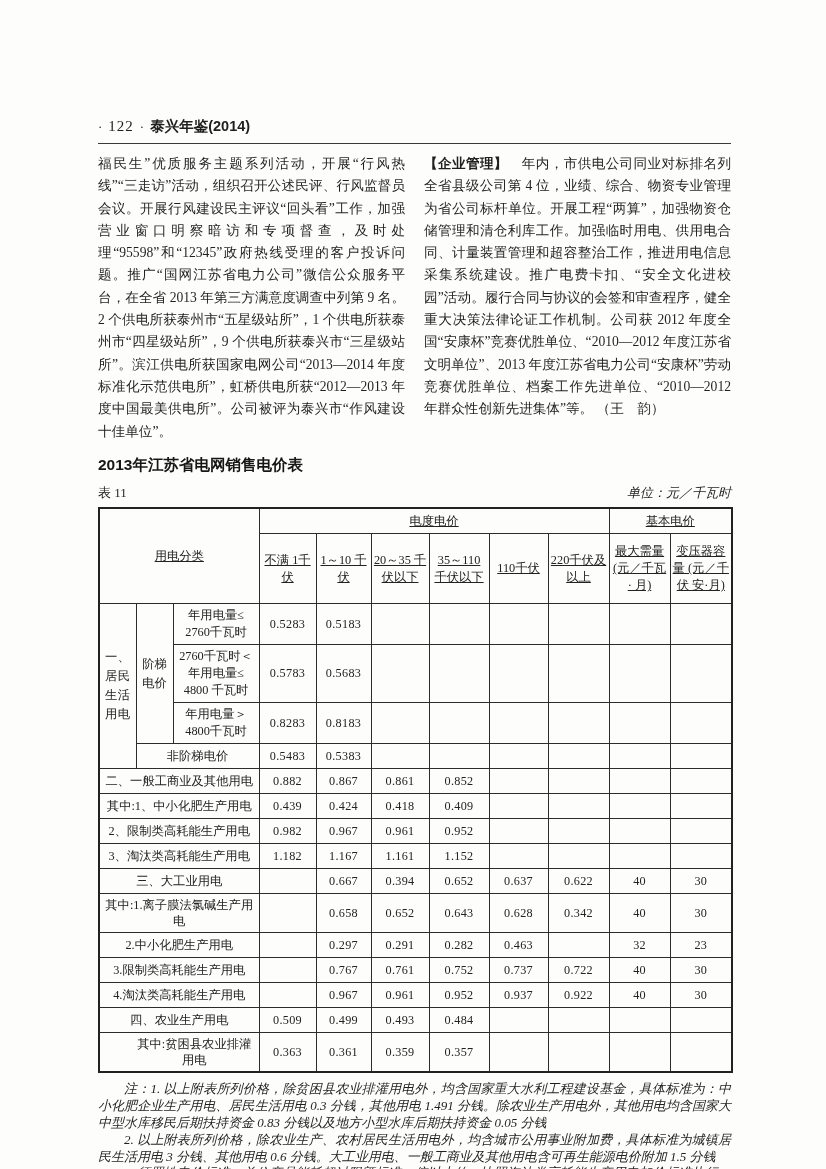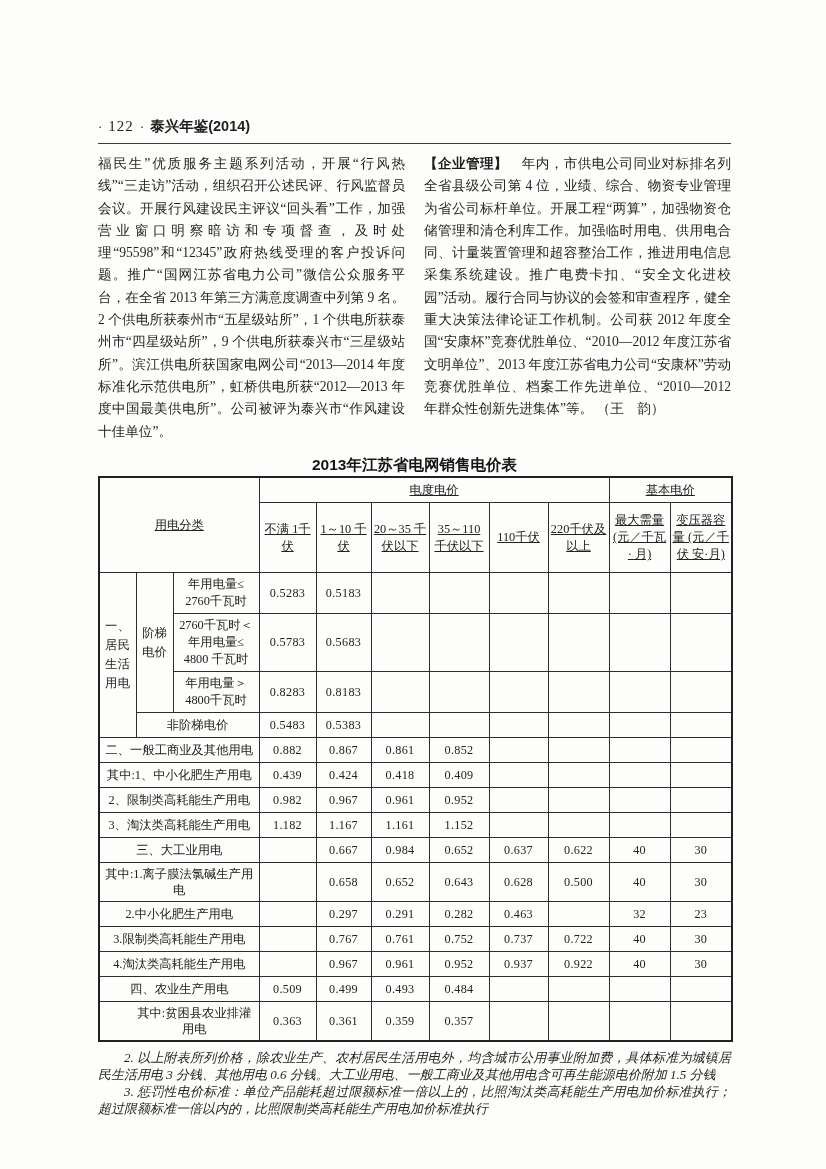--- a/index.html
+++ b/index.html
@@ -24,21 +24,21 @@
   .running-head .dot{font-size:13px;}
 
   
   .cols{display:flex;gap:19px;margin-top:9px;}
   .col{width:308px;font-size:13.6px;line-height:22.3px;text-align:justify;text-justify:inter-ideograph;}
   .lead-bold{font-family:Liberation Sans, sans-serif;font-weight:bold;}
   .byline{white-space:pre;}
 
   
   .tbl-title{
-    text-align:center;margin-top:12px;
+    text-align:left;margin-top:12px;
     font-family:"Liberation Sans","DejaVu Sans",sans-serif;
     font-weight:bold;font-size:15.5px;color:#161616;
   }
   .tbl-meta{display:flex;justify-content:space-between;align-items:baseline;margin-top:8px;margin-bottom:5px;font-size:13px;}
   .tbl-meta .unit{font-style:italic;}
 
   
   table.price{
     border-collapse:collapse;width:633px;table-layout:fixed;
     font-size:12.3px;color:#222;
@@ -78,20 +78,24 @@
     <div class="col">
       <span>福民生”优质服务主题系列活动，开展“行风热线”“三走访”活动，组织召开公述民评、行风监督员会议。开展行风建设民主评议“回头看”工作，加强营业窗口明察暗访和专项督查，及时处理“95598”和“12345”政府热线受理的客户投诉问题。推广“国网江苏省电力公司”微信公众服务平台，在全省 2013 年第三方满意度调查中列第 9 名。2 个供电所获泰州市“五星级站所”，1 个供电所获泰州市“四星级站所”，9 个供电所获泰兴市“三星级站所”。滨江供电所获国家电网公司“2013—2014 年度标准化示范供电所”，虹桥供电所获“2012—2013 年度中国最美供电所”。公司被评为泰兴市“作风建设十佳单位”。</span>
     </div>
     <div class="col">
       <span class="lead-bold">【企业管理】</span><span>　年内，市供电公司同业对标排名列全省县级公司第 4 位，业绩、综合、物资专业管理为省公司标杆单位。开展工程“两算”，加强物资仓储管理和清仓利库工作。加强临时用电、供用电合同、计量装置管理和超容整治工作，推进用电信息采集系统建设。推广电费卡扣、“安全文化进校园”活动。履行合同与协议的会签和审查程序，健全重大决策法律论证工作机制。公司获 2012 年度全国“安康杯”竞赛优胜单位、“2010—2012 年度江苏省文明单位”、2013 年度江苏省电力公司“安康杯”劳动竞赛优胜单位、档案工作先进单位、“2010—2012 年群众性创新先进集体”等。</span>
       <span class="byline">（王　韵）</span>
     </div>
   </div>
 
   <div class="tbl-title">2013年江苏省电网销售电价表</div>
+  <div class="tbl-meta">
+    <span>表 11</span>
+    <span class="unit">单位：元／千瓦时</span>
+  </div>
 
   <table class="price">
     <colgroup>
       <col style="width:37px">
         <col style="width:37px">
         <col style="width:86px">
       <col style="width:57px">
         <col style="width:55px">
         <col style="width:58px">
       <col style="width:60px">
@@ -205,35 +209,35 @@
           <td class="num">1.152</td>
           <td class="num"></td>
           <td class="num"></td>
           <td class="num"></td>
           <td class="num"></td>
         </tr>
         <tr class="body-row">
           <td class="row-label" colspan="3">三、大工业用电</td>
           <td class="num"></td>
           <td class="num">0.667</td>
-          <td class="num">0.984</td>
+          <td class="num">0.394</td>
           <td class="num">0.652</td>
           <td class="num">0.637</td>
           <td class="num">0.622</td>
           <td class="num">40</td>
           <td class="num">30</td>
         </tr>
         <tr class="body-row">
           <td class="row-label" colspan="3">其中:1.离子膜法氯碱生产用电</td>
           <td class="num"></td>
           <td class="num">0.658</td>
           <td class="num">0.652</td>
           <td class="num">0.643</td>
           <td class="num">0.628</td>
-          <td class="num">0.500</td>
+          <td class="num">0.342</td>
           <td class="num">40</td>
           <td class="num">30</td>
         </tr>
         <tr class="body-row">
           <td class="row-label" colspan="3">2.中小化肥生产用电</td>
           <td class="num"></td>
           <td class="num">0.297</td>
           <td class="num">0.291</td>
           <td class="num">0.282</td>
           <td class="num">0.463</td>
@@ -282,17 +286,18 @@
           <td class="num">0.357</td>
           <td class="num"></td>
           <td class="num"></td>
           <td class="num"></td>
           <td class="num"></td>
         </tr>
       </tbody>
   </table>
 
   <div class="notes" id="notes">
+      <p>注：1. 以上附表所列价格，除贫困县农业排灌用电外，均含国家重大水利工程建设基金，具体标准为：中小化肥企业生产用电、居民生活用电 0.3 分钱，其他用电 1.491 分钱。除农业生产用电外，其他用电均含国家大中型水库移民后期扶持资金 0.83 分钱以及地方小型水库后期扶持资金 0.05 分钱</p>
       <p>2. 以上附表所列价格，除农业生产、农村居民生活用电外，均含城市公用事业附加费，具体标准为城镇居民生活用电 3 分钱、其他用电 0.6 分钱。大工业用电、一般工商业及其他用电含可再生能源电价附加 1.5 分钱</p>
       <p>3. 惩罚性电价标准：单位产品能耗超过限额标准一倍以上的，比照淘汰类高耗能生产用电加价标准执行；超过限额标准一倍以内的，比照限制类高耗能生产用电加价标准执行</p>
     </div>
 
 </div>
 
 </body></html>

